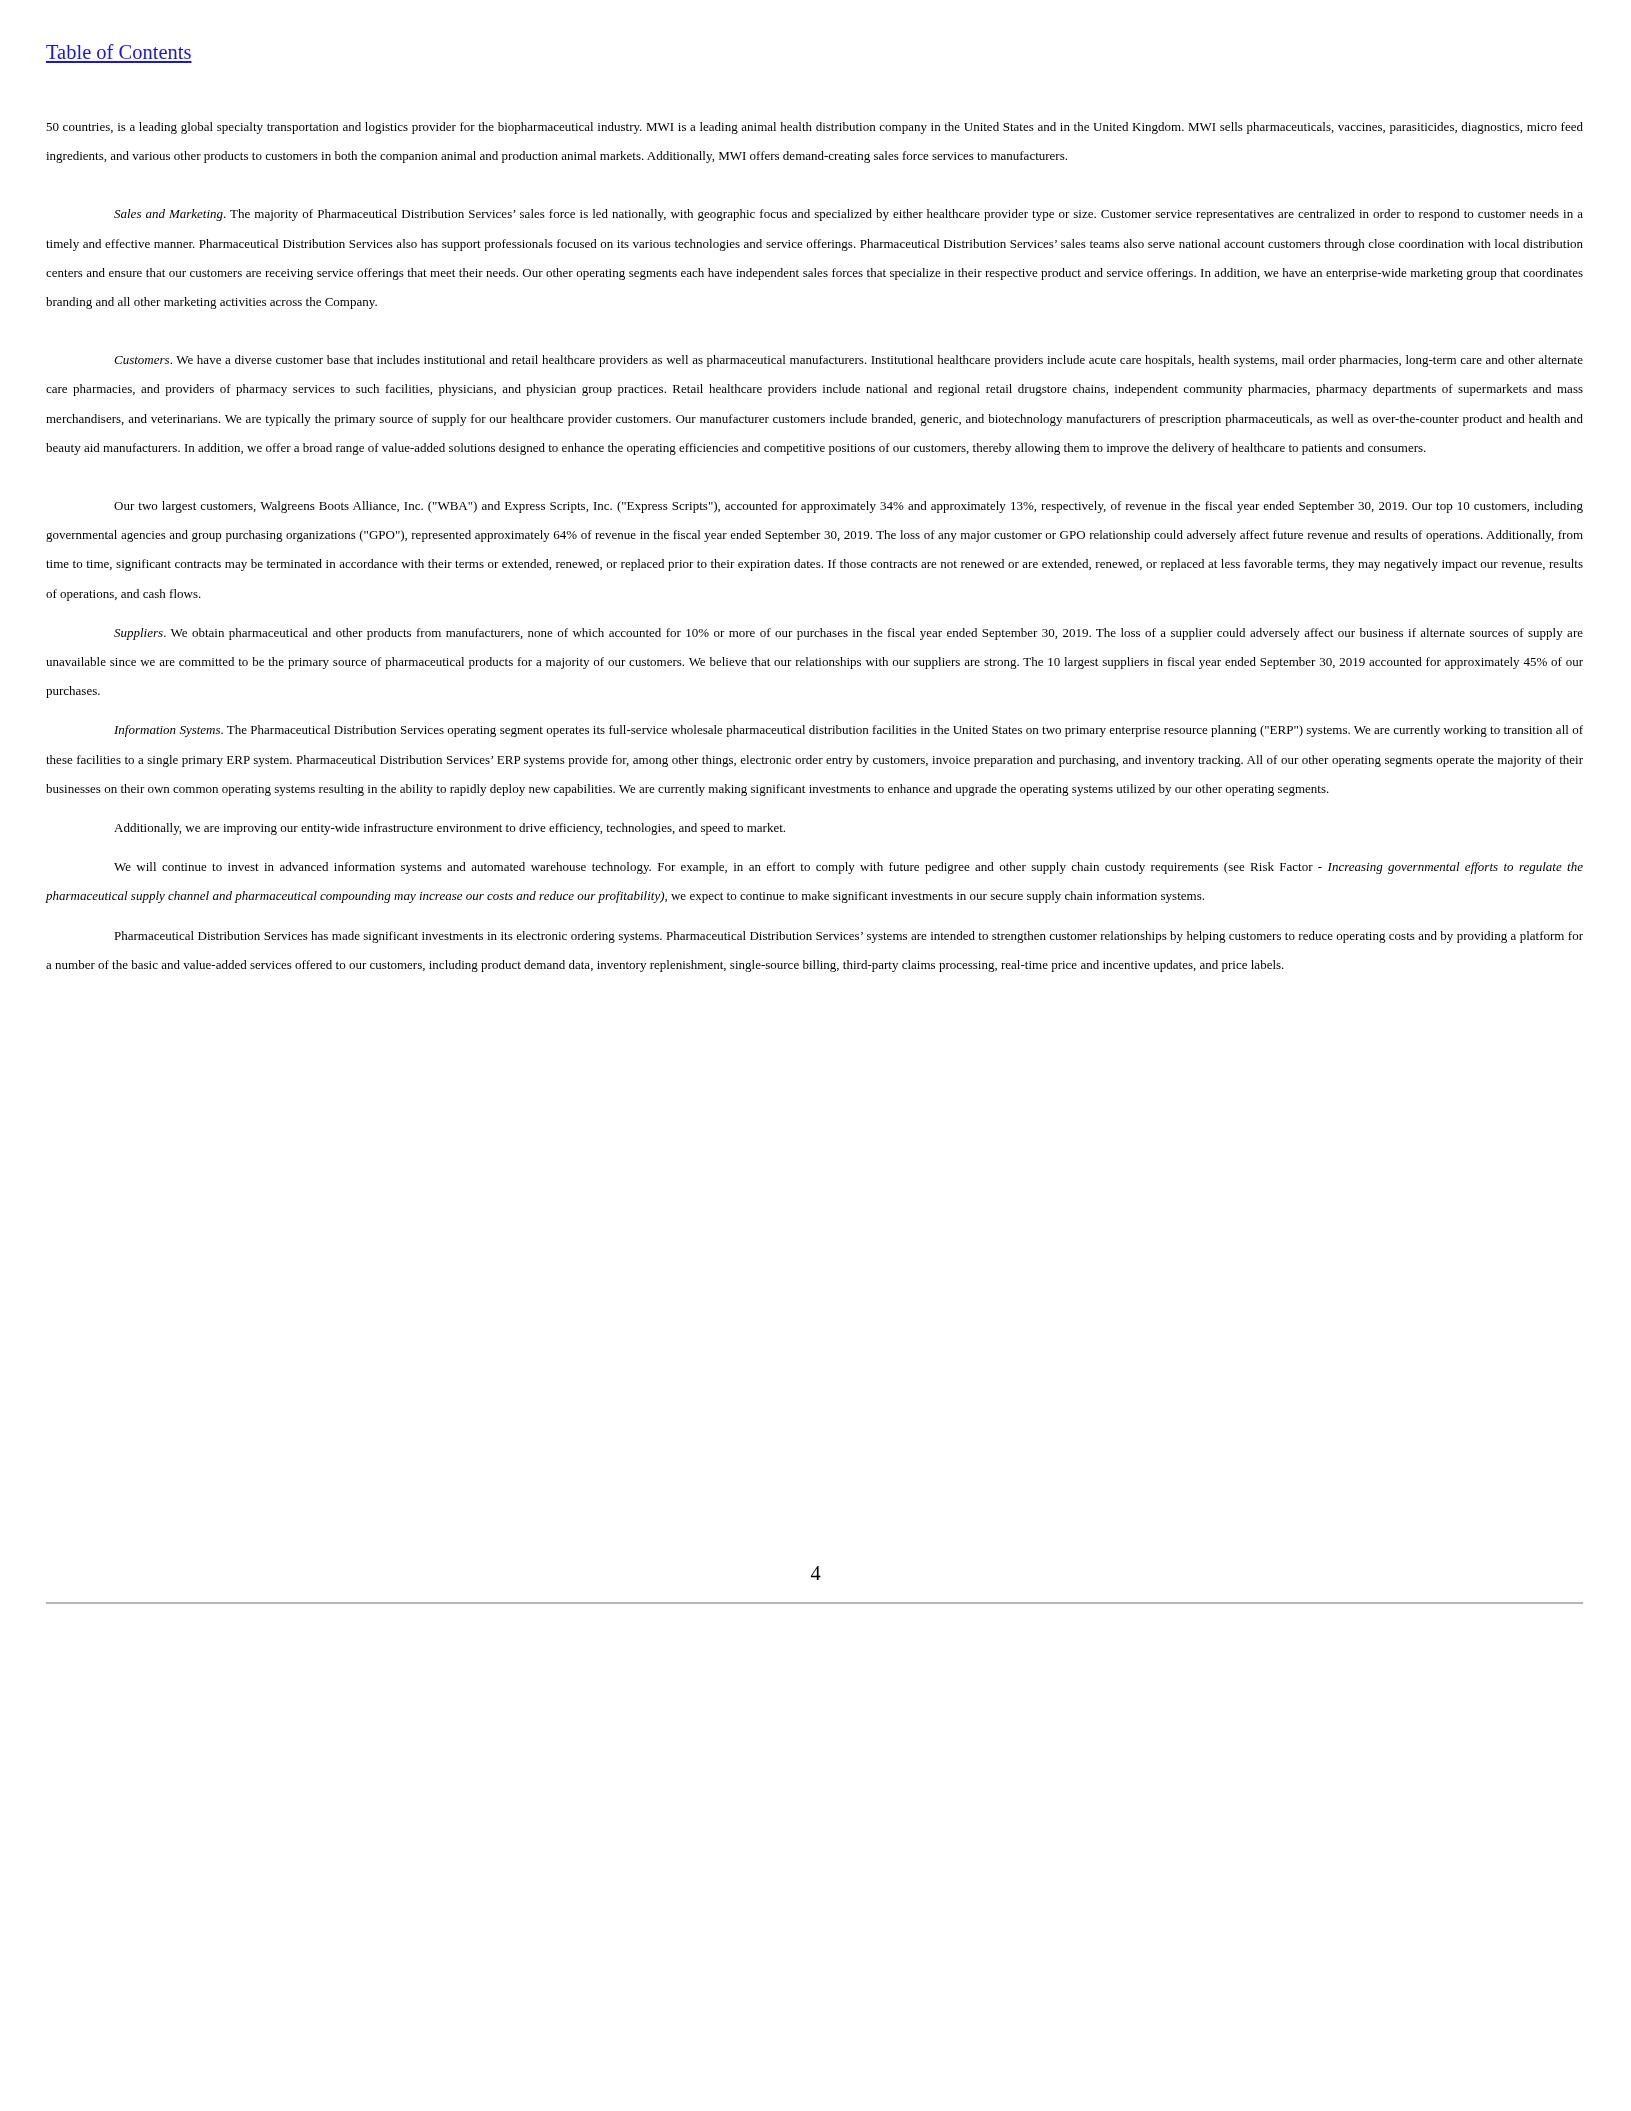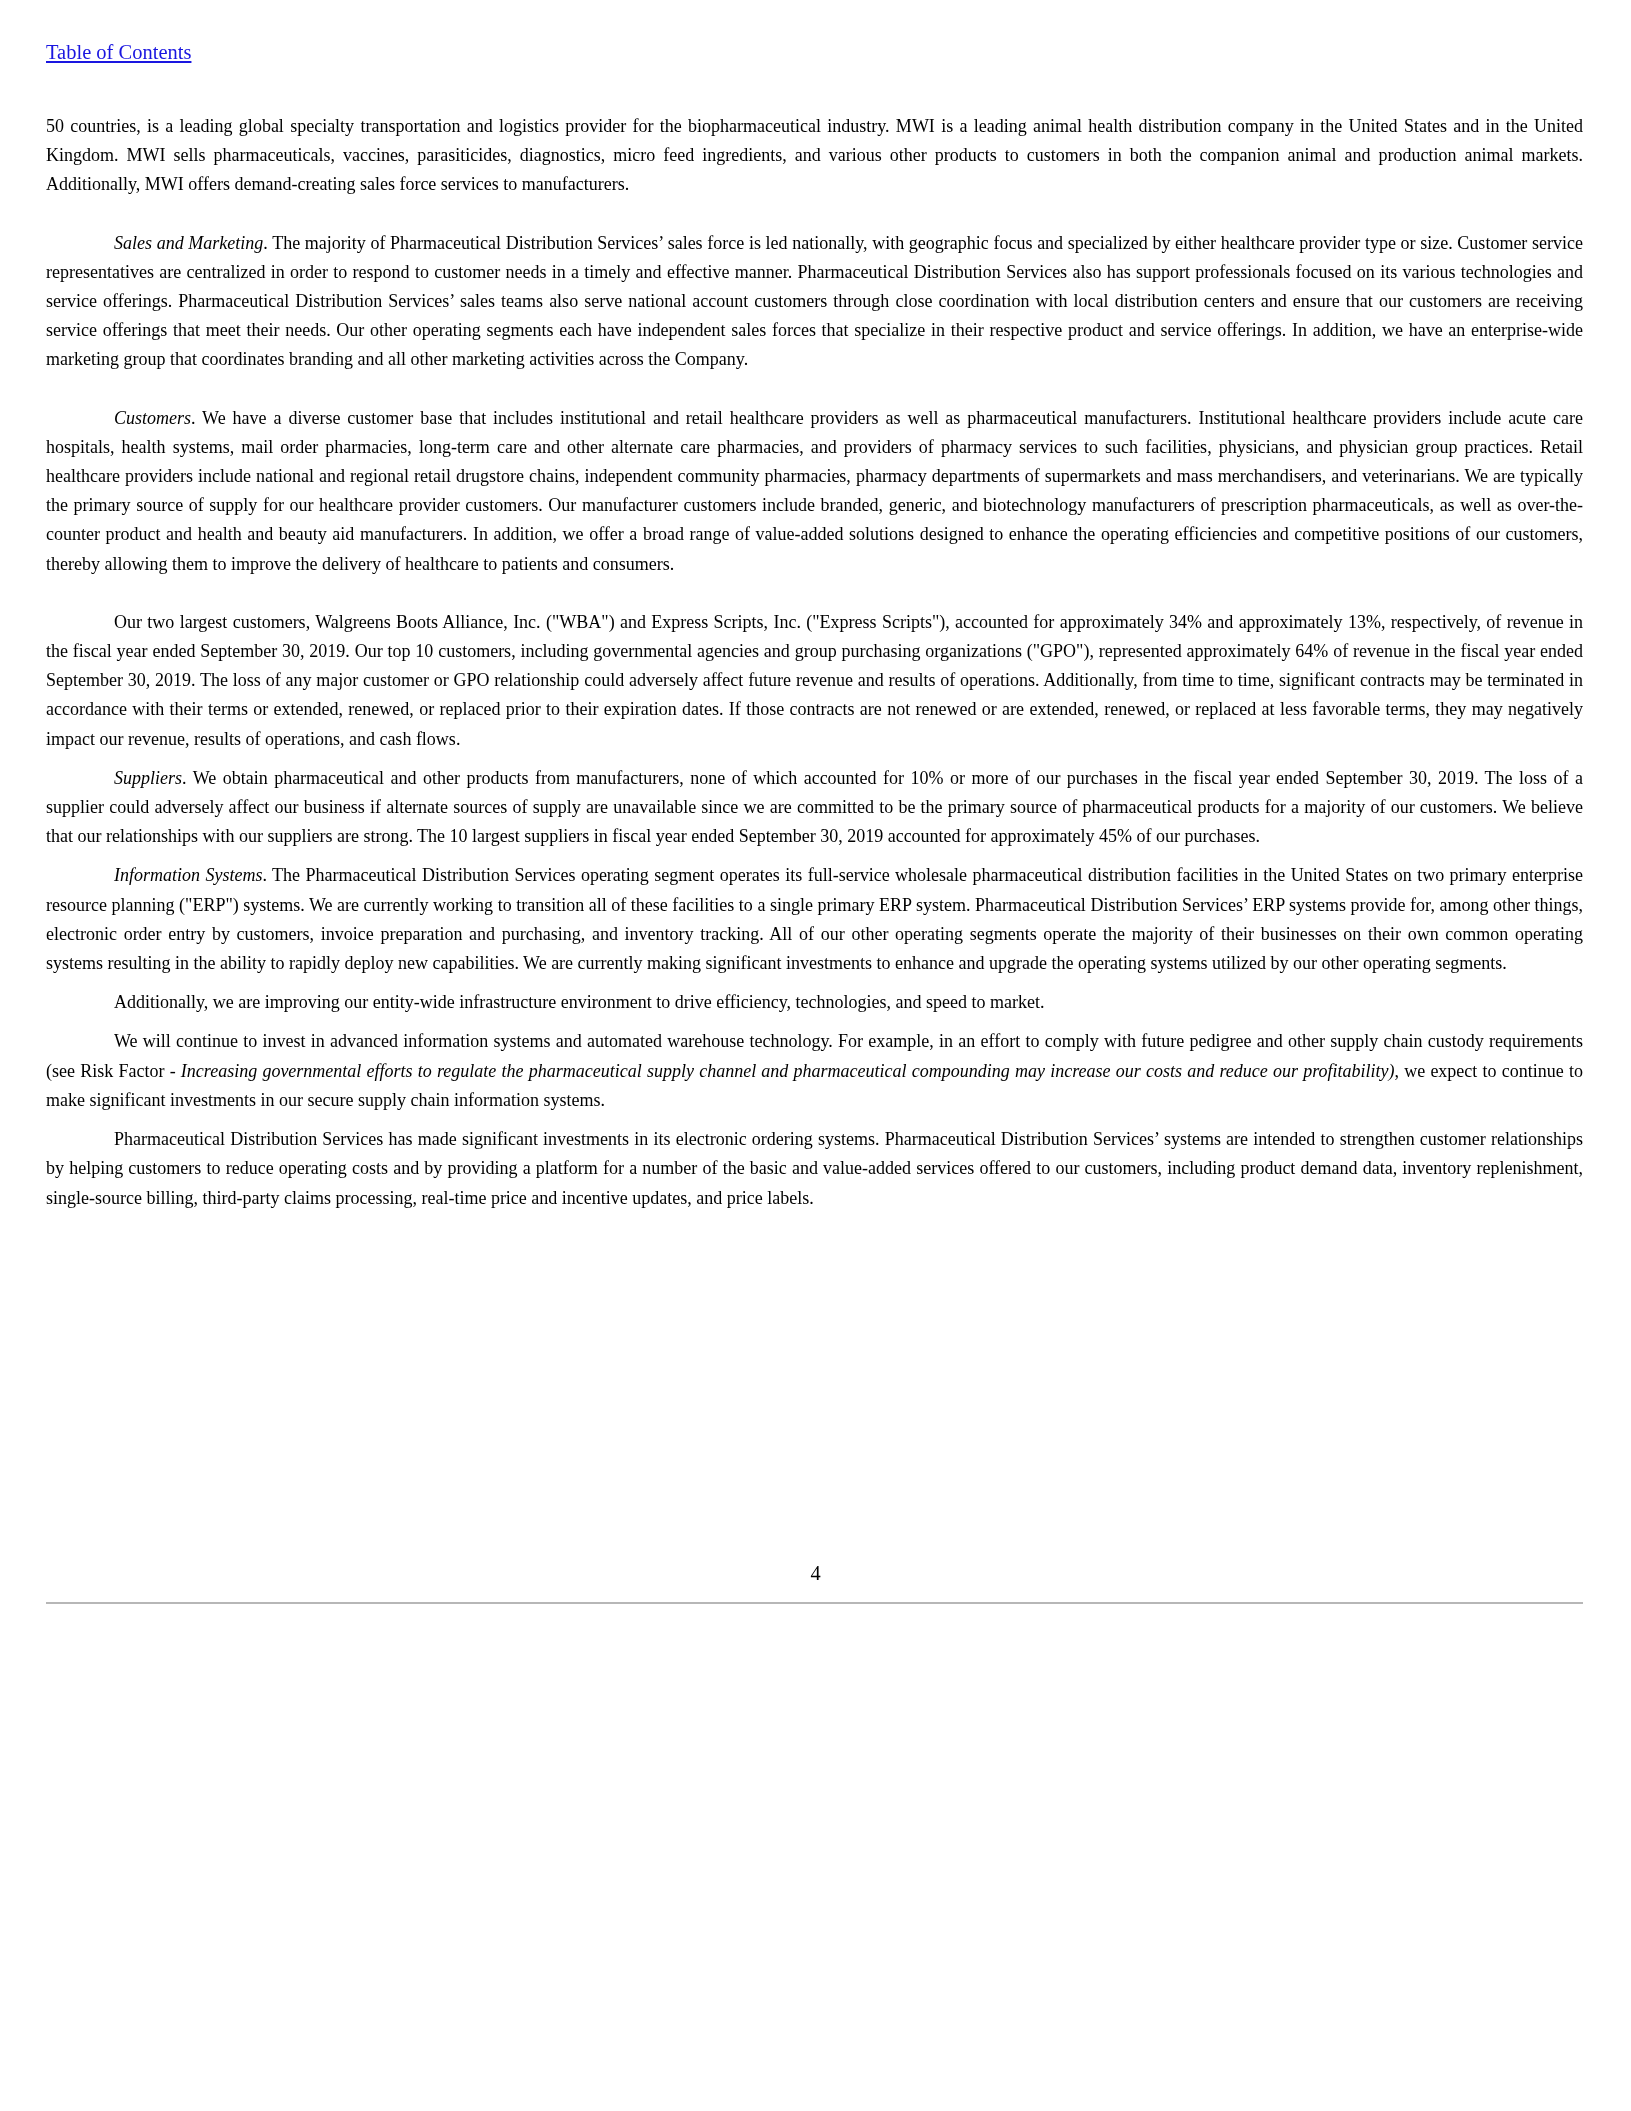--- a/index.html
+++ b/index.html
@@ -34,21 +34,21 @@
     line-height: 1;
   }
   .content {
     position: absolute;
     left: 46px;
     top: 112px;
     width: 1537px;
   }
   p.para {
     margin: 0 0 0 0;
-    font-size: 18px;
+    font-size: 13px;
     line-height: 29.2px;
     text-align: justify;
     text-justify: inter-word;
     -webkit-hyphens: none;
     hyphens: none;
   }
   p.indent {
     text-indent: 68px;
   }
   .gap-lg { height: 29px; }

